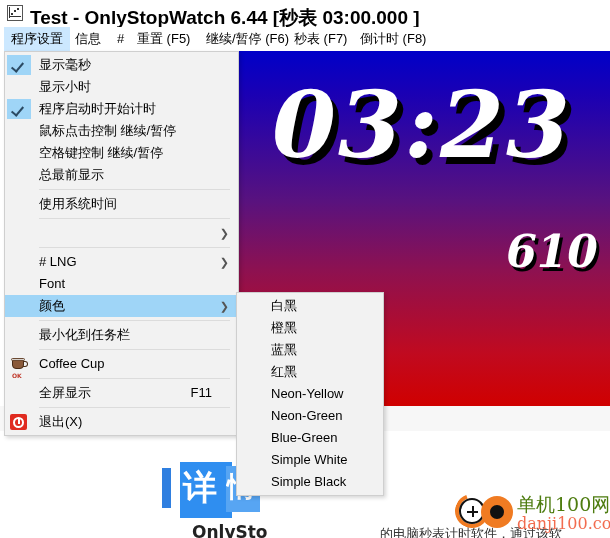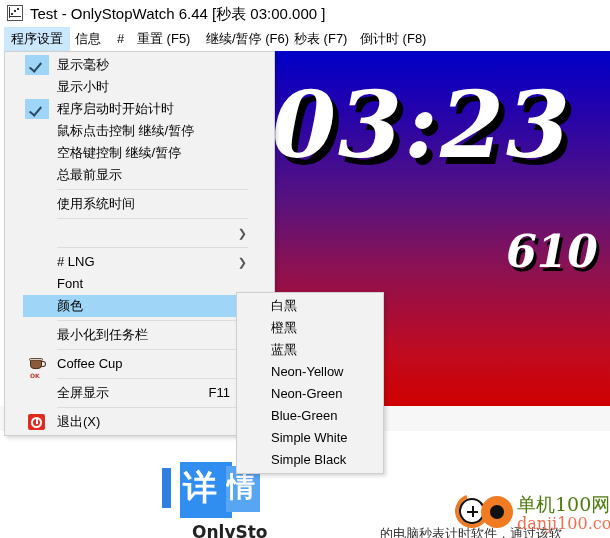--- a/index.html
+++ b/index.html
@@ -40,39 +40,39 @@
   
   #app{position:absolute;left:0;top:0;width:610px;height:406px;background:#fff;}
   #titlebar{position:absolute;left:0;top:0;width:610px;height:27px;background:#ffffff;border-bottom:1px solid #e8e8e8;}
   #app-icon{position:absolute;left:7px;top:5px;width:16px;height:16px;border:1px solid #555;box-sizing:border-box;background:#fff;}
   #app-icon i{position:absolute;display:block;background:#333;}
   #app-icon i.l1{left:1px;top:10px;width:12px;height:1px;}
   #app-icon i.l2{left:1px;top:1px;width:1px;height:11px;}
   #app-icon i.d1{left:3px;top:7px;width:2px;height:2px;}
   #app-icon i.d2{left:6px;top:4px;width:2px;height:2px;}
   #app-icon i.d3{left:9px;top:2px;width:2px;height:2px;}
-  #title-text{position:absolute;left:30px;top:5px;font-size:15px;color:#000;white-space:nowrap;}
+  #title-text{position:absolute;left:30px;top:5px;font-size:19px;color:#000;white-space:nowrap;font-weight:bold;}
 
   #menubar{position:absolute;left:0;top:27px;width:610px;height:24px;background:#ffffff;}
   .mb-item{position:absolute;top:0;height:24px;line-height:24px;padding:0 7px;font-size:13px;white-space:nowrap;cursor:default;}
   .mb-item.sel{background:#cce8ff;}
 
   #stage{position:absolute;left:230px;top:51px;width:380px;height:355px;
          background:linear-gradient(to bottom,#0000c8 0%,#1a00b4 12%,#58127f 42%,#8e1150 62%,#c00a20 85%,#d00000 100%);
          overflow:hidden;}
   #big-time{position:absolute;left:-8px;top:24px;width:400px;text-align:center;
             font-family:"DejaVu Serif",serif;font-style:italic;font-weight:bold;font-size:92px;line-height:100px;
             color:#ffffff;text-shadow:6px 7px 0 #000000;letter-spacing:2px;white-space:nowrap;}
   #ms-time{position:absolute;left:118px;top:176px;width:250px;text-align:right;
            font-family:"DejaVu Serif",serif;font-style:italic;font-weight:bold;font-size:44px;line-height:50px;
            color:#ffffff;text-shadow:3px 4px 0 #000000;white-space:nowrap;}
 
   
   #menu{position:absolute;left:4px;top:51px;width:233px;background:#f2f2f2;
-        border:1px solid #cfcfcf;box-shadow:2px 2px 4px rgba(0,0,0,.16);padding:2px 18px;}
+        border:1px solid #cfcfcf;box-shadow:2px 2px 4px rgba(0,0,0,.16);padding:2px 0;}
   .mi{position:relative;height:22px;line-height:22px;font-size:13px;color:#000;white-space:nowrap;cursor:default;}
   .mi .lbl{position:absolute;left:34px;top:0;}
   .mi .acc{position:absolute;right:26px;top:0;color:#000;}
   .mi .arr{position:absolute;right:9px;top:0;font-size:11px;color:#555;}
   .mi.sel{background:#9fd5f7;}
   .mi .chk{position:absolute;left:2px;top:1px;width:24px;height:20px;background:#9fd5f7;}
   .mi .chk:after{content:"";position:absolute;left:7px;top:5px;width:5px;height:10px;
                  border-right:2px solid #2b4a63;border-bottom:2px solid #2b4a63;transform:rotate(40deg);}
   .sep{height:1px;margin:3px 8px 3px 34px;background:#dcdcdc;}
   .ic-cup{position:absolute;left:5px;top:3px;width:18px;height:16px;}
@@ -245,20 +245,23 @@
     <div class="si">
       <span class="slbl">白黑</span>
     </div>
     <div class="si">
       <span class="slbl">橙黑</span>
     </div>
     <div class="si">
       <span class="slbl">蓝黑</span>
     </div>
     <div class="si">
+      <span class="slbl">红黑</span>
+    </div>
+    <div class="si">
       <span class="slbl">Neon-Yellow</span>
     </div>
     <div class="si">
       <span class="slbl">Neon-Green</span>
     </div>
     <div class="si">
       <span class="slbl">Blue-Green</span>
     </div>
     <div class="si">
       <span class="slbl">Simple White</span>

